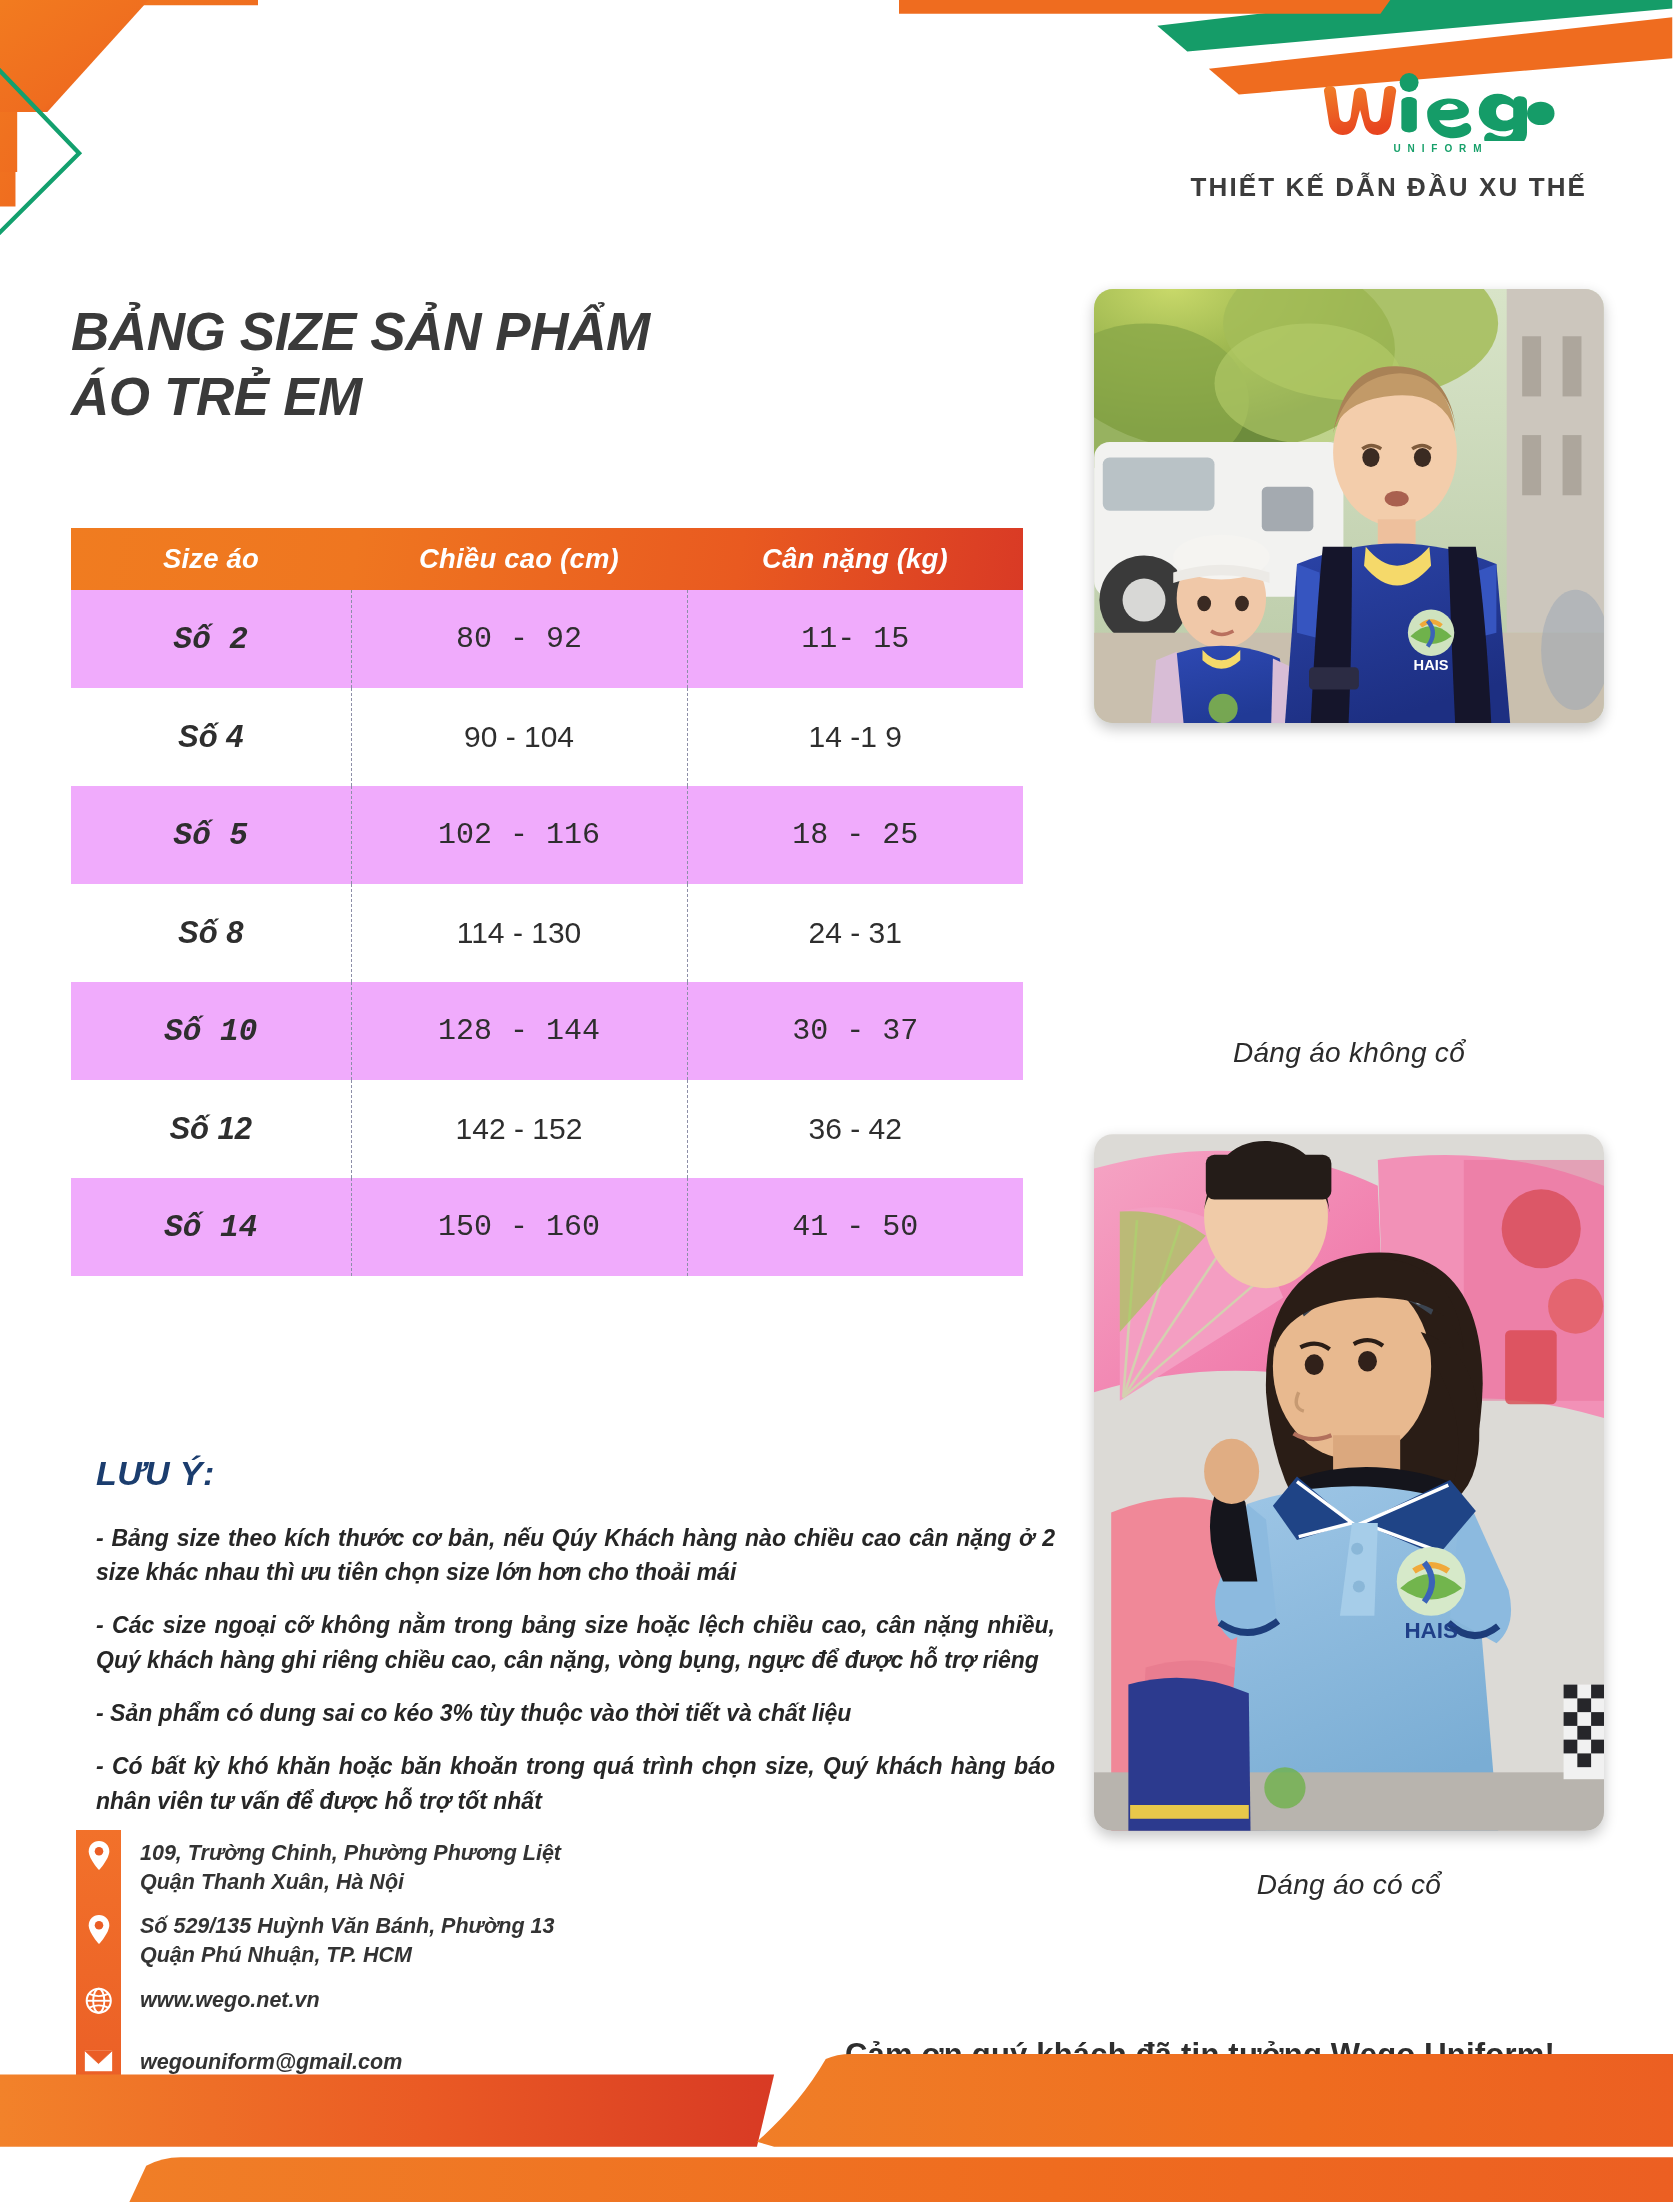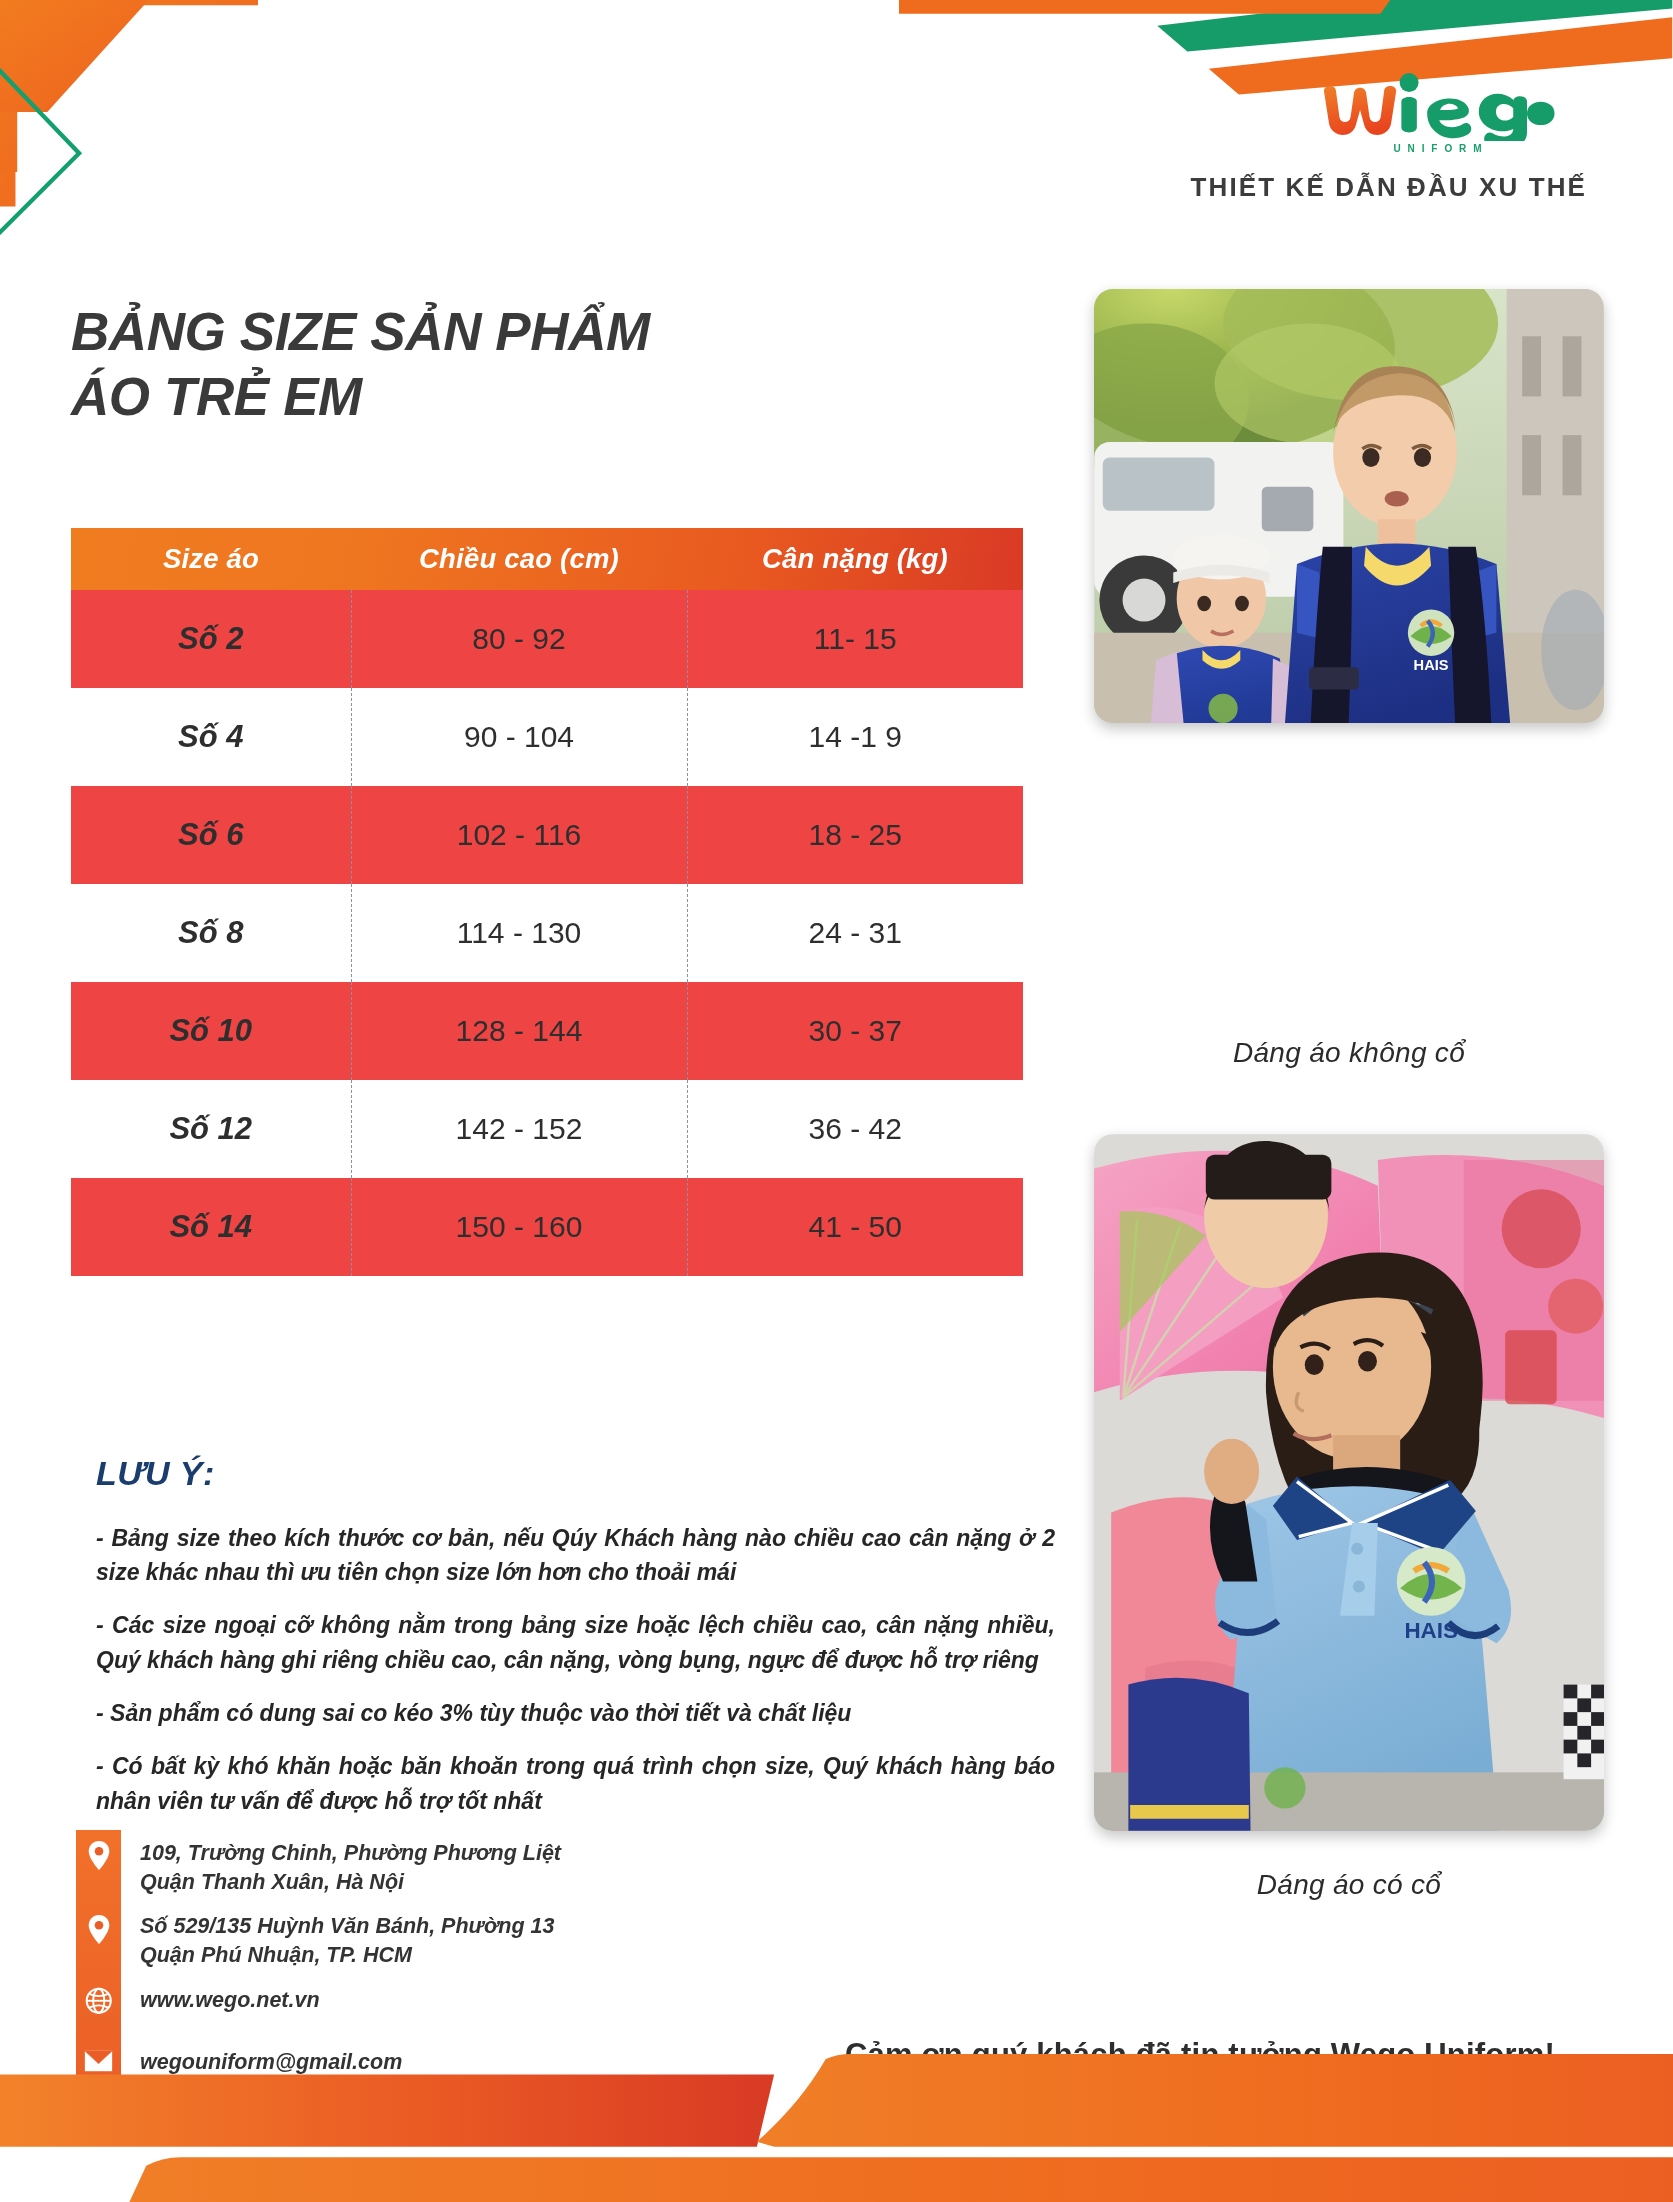--- a/index.html
+++ b/index.html
@@ -87,21 +87,21 @@
     color: #2e2e2e;
     text-align: center;
     vertical-align: middle;
     font-weight: 500;
   }
   .size-table td.size-cell {
     font-style: italic;
     font-weight: 800;
     font-size: 31px;
   }
-  .size-table tbody tr.alt { background: #ef4444; }
+  .size-table tbody tr.alt { background: #f0abfc; font-family: Liberation Mono, monospace; }
   .size-table tbody tr.plain { background: #ffffff; }
   .size-table td.col-h, .size-table td.col-w {
     border-left: 1.7px dashed #8d8fa8;
   }
   .size-table th.col-h, .size-table th.col-w { border-left: none; }
   .col-size { width: 280px; }
   .col-h { width: 336px; }
   .col-w { width: 336px; }
 
   
@@ -283,21 +283,21 @@
       <td class="size-cell col-size">Số 2</td>
       <td class="col-h">80 - 92</td>
       <td class="col-w">11- 15</td>
     </tr>
     <tr class="plain">
       <td class="size-cell col-size">Số 4</td>
       <td class="col-h">90 - 104</td>
       <td class="col-w">14 -1 9</td>
     </tr>
     <tr class="alt">
-      <td class="size-cell col-size">Số 6</td>
+      <td class="size-cell col-size">Số 5</td>
       <td class="col-h">102 - 116</td>
       <td class="col-w">18 - 25</td>
     </tr>
     <tr class="plain">
       <td class="size-cell col-size">Số 8</td>
       <td class="col-h">114 - 130</td>
       <td class="col-w">24 - 31</td>
     </tr>
     <tr class="alt">
       <td class="size-cell col-size">Số 10</td>

